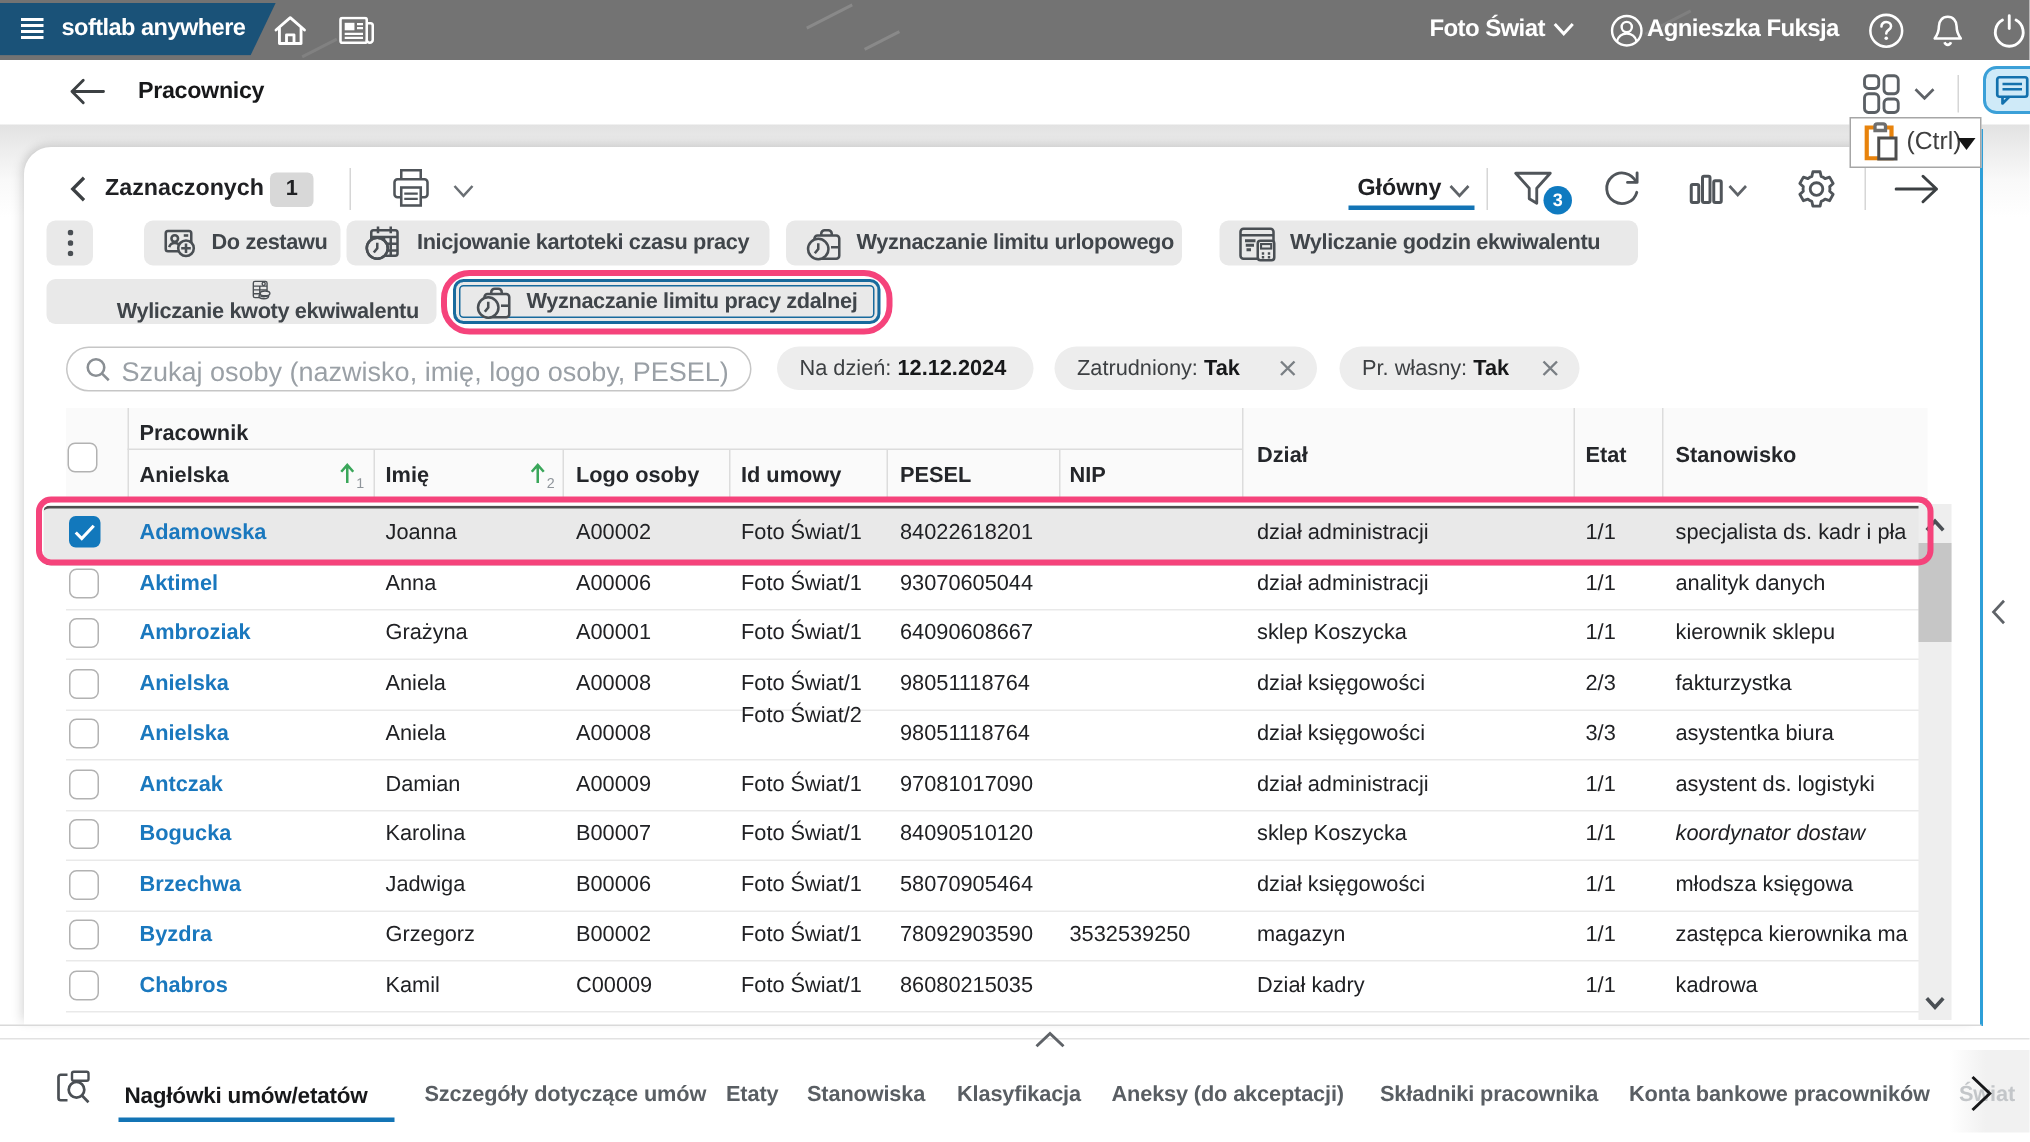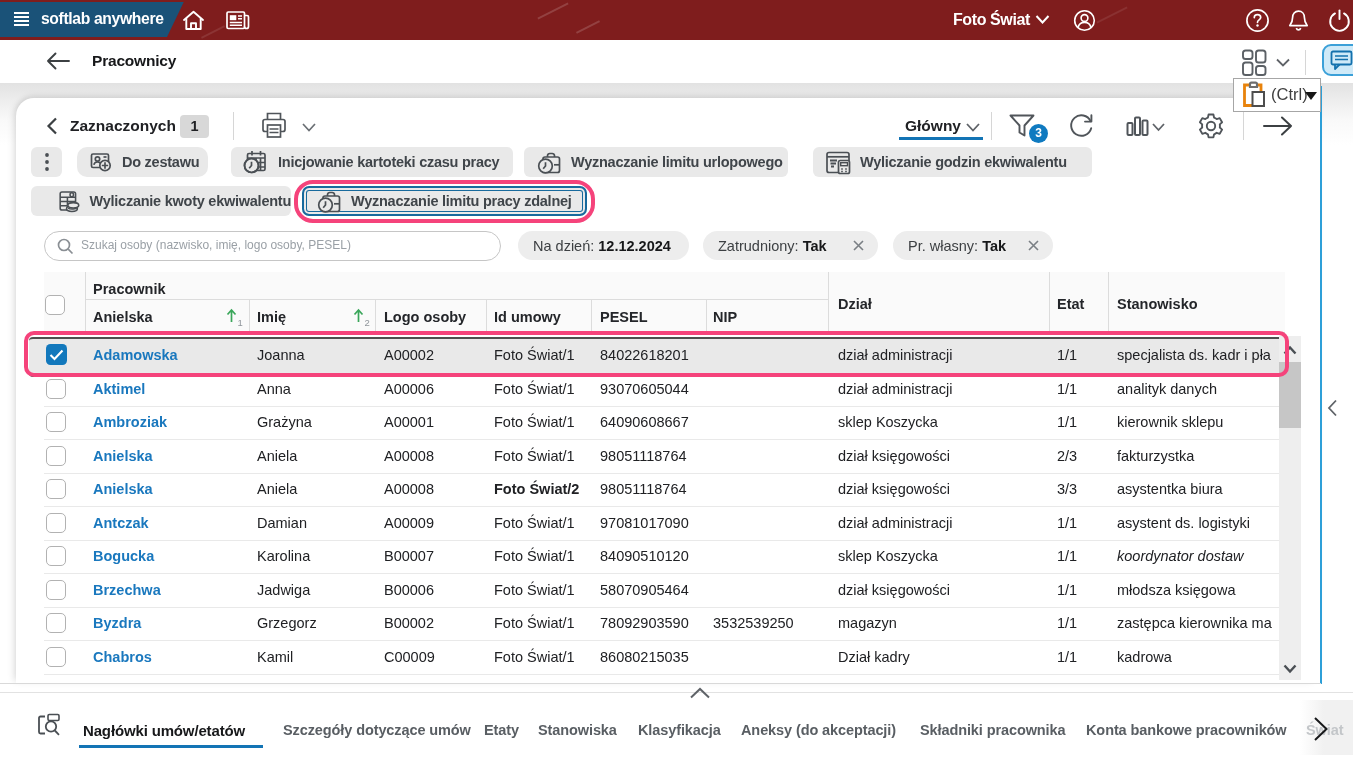--- a/index.html
+++ b/index.html
@@ -2,21 +2,21 @@
 <html lang="pl"><head>
 <meta charset="utf-8">
 <title>softlab anywhere</title>
 <style>
   * { margin:0; padding:0; box-sizing:border-box; }
   html,body { width:1353px; height:761px; overflow:hidden; background:#fff;
     font-family:"Liberation Sans", sans-serif; }
   .abs { position:absolute; }
   
   .topbar { position:absolute; left:0; top:0; width:1353px; height:40px;
-    background:#7f1d1d; overflow:hidden; }
+    background:#737373; overflow:hidden; }
   .topbar .dark { position:absolute; left:0; top:1.5px; width:184px; height:35.5px;
     background:#1a5278; clip-path:polygon(0 0, 100% 0, calc(100% - 17px) 100%, 0 100%); }
   .streak { position:absolute; width:30px; height:2px;
     background:rgba(255,255,255,0.18); transform:rotate(-27deg); }
   .hamb { position:absolute; left:14px; top:12px; width:15px; height:15px; }
   .hamb div { height:2px; background:#fff; margin-bottom:1.9px; }
   .brand { position:absolute; left:41px; top:10px; color:#fff; font-size:15.7px;
     font-weight:700; letter-spacing:-0.35px; }
   .openclassic { position:absolute; left:258px; top:5px; height:31px; padding:0 15px;
     background:#a9daf3; border:1px solid #b6e0f5; border-radius:7px;
@@ -87,20 +87,21 @@
   </svg>
   <div class="tb-right fotoswiat abs">Foto Świat</div>
   <svg class="abs" style="left:1035px;top:14px" width="15" height="11" viewBox="0 0 15 11" fill="none" stroke="#fff" stroke-width="2">
     <path d="M1.5 2 L7.5 8.5 L13.5 2"></path>
   </svg>
   <svg class="abs" style="left:1073px;top:9px" width="23" height="23" viewBox="0 0 23 23" fill="none" stroke="#fff" stroke-width="1.6">
     <circle cx="11.5" cy="11.5" r="9.8"></circle>
     <circle cx="11.5" cy="9" r="3.4"></circle>
     <path d="M5 18.5 C6 14.6 9 13.4 11.5 13.4 C14 13.4 17 14.6 18 18.5"></path>
   </svg>
+  <div class="tb-right agn abs">Agnieszka Fuksja</div>
 
   <svg class="abs" style="left:1245px;top:8px" width="25" height="25" viewBox="0 0 25 25" fill="none" stroke="#fff" stroke-width="1.7">
     <circle cx="12.5" cy="12.5" r="10.6"></circle>
     <path d="M9.3 9.6 C9.3 7.8 10.7 6.7 12.5 6.7 C14.3 6.7 15.7 7.9 15.7 9.5 C15.7 12 12.5 11.8 12.5 14.3" stroke-linecap="round"></path>
     <circle cx="12.5" cy="17.5" r="1.2" fill="#fff" stroke="none"></circle>
   </svg>
 
   <svg class="abs" style="left:1286px;top:8px" width="25" height="25" viewBox="0 0 25 25" fill="none" stroke="#fff" stroke-width="1.7">
     <path d="M12.5 3.2 C8.8 3.2 6.6 6 6.6 9.5 C6.6 14 4.8 16.2 3.8 17.6 H21.2 C20.2 16.2 18.4 14 18.4 9.5 C18.4 6 16.2 3.2 12.5 3.2 Z" stroke-linejoin="round"></path>
     <path d="M10.3 20.2 C10.8 21.4 11.6 21.9 12.5 21.9 C13.4 21.9 14.2 21.4 14.7 20.2"></path>
@@ -208,21 +209,21 @@
   <path d="M1 10 H28 M19 1.5 L28 10 L19 18.5" stroke-linecap="round" stroke-linejoin="round"></path>
 </svg>
 
 <div class="tbtn" style="left:31px;top:147px;width:31px;justify-content:center;">
   <svg width="4" height="18" viewBox="0 0 4 18">
       <circle cx="2" cy="2" r="1.9" fill="#4a4f54"></circle>
       <circle cx="2" cy="9" r="1.9" fill="#4a4f54"></circle>
       <circle cx="2" cy="16" r="1.9" fill="#4a4f54"></circle>
     </svg>
 </div>
-<div class="tbtn" style="left:77px;top:147px;width:131px;padding-left:12px;border-radius:10px;">
+<div class="tbtn" style="left:96px;top:147px;width:131px;padding-left:12px;">
   <svg width="24" height="24" viewBox="0 0 24 24" fill="none" stroke="#4a4f54" stroke-width="1.7">
     <rect x="2.5" y="4" width="17" height="13.5" rx="1.5"></rect>
     <circle cx="8.5" cy="9" r="2.2"></circle>
     <path d="M4.8 14.8 C5.4 12.6 7 12 8.5 12 C10 12 11.6 12.6 12.2 14.8"></path>
     <path d="M14.5 7 H17.5"></path>
     <circle cx="16" cy="15.5" r="5.2" fill="#e9e9e9"></circle>
     <path d="M16 12.3 V18.7 M12.8 15.5 H19.2"></path>
   </svg>
   <span style="margin-left:9px;">Do zestawu</span>
 </div>
@@ -251,21 +252,21 @@
     <rect x="2" y="3.5" width="22" height="20" rx="2"></rect>
     <path d="M2 7.8 H24"></path>
     <path d="M5 11.5 H12 M5.5 14.5 H11 M6 17.5 H9" stroke-width="1.9"></path>
     <rect x="13.5" y="11.5" width="11" height="13" rx="1.8" fill="#e9e9e9"></rect>
     <rect x="15.7" y="13.7" width="6.8" height="3" stroke-width="1.4"></rect>
     <path d="M16.2 20 H17.8 M20.2 20 H21.8 M16.2 22.5 H17.8 M20.2 22.5 H21.8" stroke-width="1.7"></path>
   </svg>
   <span style="margin-left:9px;">Wyliczanie godzin ekwiwalentu</span>
 </div>
 
-<div class="tbtn" style="left:31px;top:186px;width:260px;padding-left:26px;">
+<div class="tbtn" style="left:31px;top:186px;width:260px;padding-left:26px;flex-direction:column;">
   <svg width="26" height="26" viewBox="0 0 26 26" fill="none" stroke="#4a4f54" stroke-width="1.7">
     <rect x="3.5" y="3" width="17" height="20" rx="2"></rect>
     <path d="M3.5 8.8 H20.5 M11.5 8.8 V23 M3.5 13.5 H20.5 M3.5 18.2 H20.5"></path>
     <ellipse cx="16.3" cy="6" rx="1.9" ry="2.2"></ellipse>
     <ellipse cx="16.5" cy="21.5" rx="6" ry="3" fill="#e9e9e9"></ellipse>
     <ellipse cx="18" cy="17.8" rx="6" ry="3" fill="#e9e9e9"></ellipse>
     <path d="M12.2 20.8 A6 3 0 0 0 22.5 19.9"></path>
   </svg>
   <span style="margin-left:9px;">Wyliczanie kwoty ekwiwalentu</span>
 </div>
@@ -279,21 +280,21 @@
   </svg>
   <span style="margin-left:9px;">Wyznaczanie limitu pracy zdalnej</span>
 </div>
 <div class="pink" style="left:294px;top:180px;width:301px;height:43px;border-radius:19px;"></div>
 
 <div class="abs" style="left:44px;top:231px;width:457px;height:30px;border:1px solid #c6c6c6;border-radius:15px;background:#fff;"></div>
 <svg class="abs" style="left:57px;top:238px" width="17" height="17" viewBox="0 0 17 17" fill="none" stroke="#8a8f94" stroke-width="1.7">
   <circle cx="7" cy="7" r="5.5"></circle>
     <path d="M11.2 11.2 L15.5 15.5"></path>
 </svg>
-<div class="abs" style="left:81px;top:238px;font-size:12px;color:#9aa0a6;">Szukaj osoby (nazwisko, imię, logo osoby, PESEL)</div>
+<div class="abs" style="left:81px;top:238px;font-size:18px;color:#9aa0a6;">Szukaj osoby (nazwisko, imię, logo osoby, PESEL)</div>
 <div class="chip" style="left:518px;top:231px;width:171px;padding-left:15px;">Na dzień:&nbsp;<b style="color:#17181a">12.12.2024</b></div>
 <div class="chip" style="left:703px;top:231px;width:175px;padding-left:15px;">Zatrudniony:&nbsp;<b style="color:#17181a">Tak</b>
   <svg style="position:absolute;right:14px;top:9px" width="11" height="11" viewBox="0 0 11 11" stroke="#7a7f84" stroke-width="1.6">
       <path d="M1 1 L10 10 M10 1 L1 10"></path>
     </svg>
 </div>
 <div class="chip" style="left:893px;top:231px;width:160px;padding-left:15px;">Pr. własny:&nbsp;<b style="color:#17181a">Tak</b>
   <svg style="position:absolute;right:14px;top:9px" width="11" height="11" viewBox="0 0 11 11" stroke="#7a7f84" stroke-width="1.6">
       <path d="M1 1 L10 10 M10 1 L1 10"></path>
     </svg>
@@ -372,21 +373,21 @@
     <div class="cell" style="left:494px;top:447.5px;">Foto Świat/1</div>
     <div class="cell" style="left:600px;top:447.5px;">98051118764</div>
     <div class="cell" style="left:838px;top:447.5px;">dział księgowości</div>
     <div class="cell" style="left:1057px;top:447.5px;">2/3</div>
     <div class="cell" style="left:1117px;top:447.5px;">fakturzystka</div>
     <div class="cb" style="left:46px;top:479px;"></div>
     <div class="rowline" style="top:506px;"></div>
     <div class="cell name" style="left:93px;top:481px;">Anielska</div>
     <div class="cell" style="left:257px;top:481px;">Aniela</div>
     <div class="cell" style="left:384px;top:481px;">A00008</div>
-    <div class="cell" style="left:494px;top:481px;font-weight:bold;">Foto Świat/2</div>
+    <div class="cell" style="left:494px;top:469px;">Foto Świat/2</div>
     <div class="cell" style="left:600px;top:481px;">98051118764</div>
     <div class="cell" style="left:838px;top:481px;">dział księgowości</div>
     <div class="cell" style="left:1057px;top:481px;">3/3</div>
     <div class="cell" style="left:1117px;top:481px;">asystentka biura</div>
     <div class="cb" style="left:46px;top:512.5px;"></div>
     <div class="rowline" style="top:539.5px;"></div>
     <div class="cell name" style="left:93px;top:514.5px;">Antczak</div>
     <div class="cell" style="left:257px;top:514.5px;">Damian</div>
     <div class="cell" style="left:384px;top:514.5px;">A00009</div>
     <div class="cell" style="left:494px;top:514.5px;">Foto Świat/1</div>

